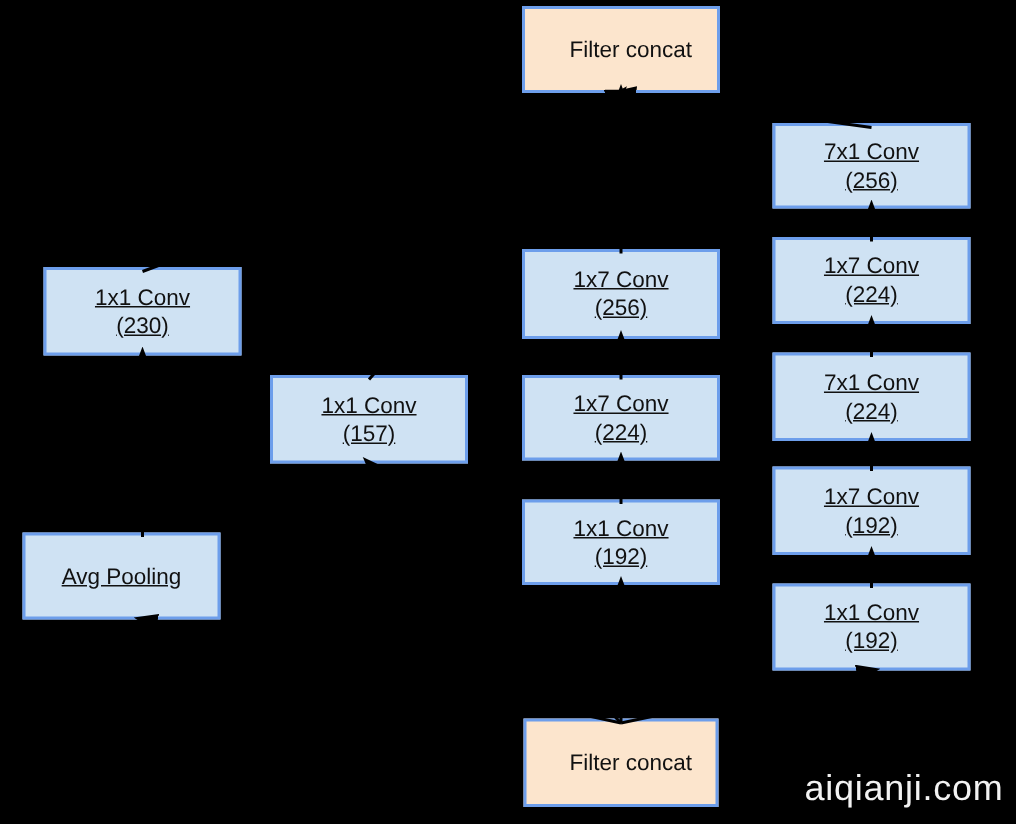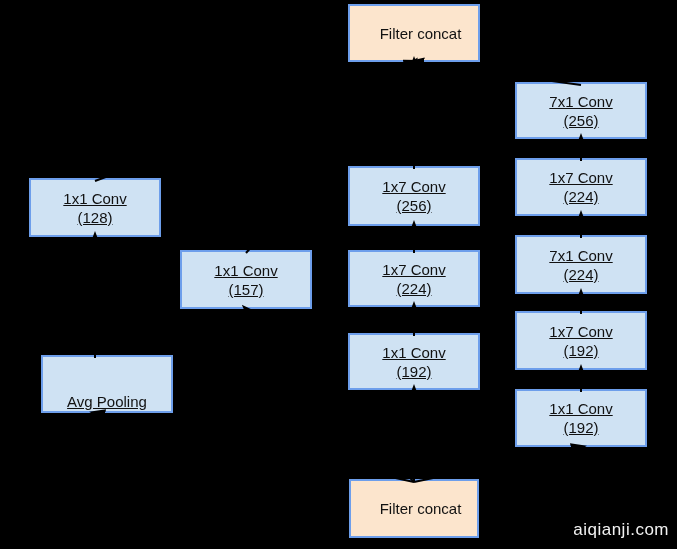--- a/index.html
+++ b/index.html
@@ -33,42 +33,42 @@
     color: #111111;
   }
   .node.conv   { background: #cfe2f3; text-decoration: underline; }
   .node.concat { background: #fce5cd; padding-left: 13px; }
   .node .node-label, .node .node-sublabel { display: block; white-space: nowrap; }
   #watermark {
     position: absolute;
     right: 8px;
     bottom: 9px;
     z-index: 6;
-    font-size: 17px;
+    font-size: 24px;
     color: #f2f2f2;
     letter-spacing: 0.5px;
   }
 </style>
 </head>
 <body>
 
 <div id="canvas" style="background: rgb(0, 0, 0);">
   <div id="nodes-layer">
       <div class="node concat" style="left: 348px; top: 4px; width: 132px; height: 58px; background: rgb(252, 229, 205); border-color: rgb(109, 158, 235); color: rgb(17, 17, 17);">
         <span class="node-label">Filter concat</span>
       </div>
       <div class="node conv" style="left: 29px; top: 178px; width: 132px; height: 59px; background: rgb(207, 226, 243); border-color: rgb(109, 158, 235); color: rgb(17, 17, 17);">
         <span class="node-label">1x1 Conv</span>
-        <span class="node-sublabel">(128)</span>
+        <span class="node-sublabel">(230)</span>
       </div>
       <div class="node conv" style="left: 180px; top: 250px; width: 132px; height: 59px; background: rgb(207, 226, 243); border-color: rgb(109, 158, 235); color: rgb(17, 17, 17);">
         <span class="node-label">1x1 Conv</span>
         <span class="node-sublabel">(157)</span>
       </div>
-      <div class="node conv" style="left: 41px; top: 355px; width: 132px; height: 58px; background: rgb(207, 226, 243); border-color: rgb(109, 158, 235); color: rgb(17, 17, 17); justify-content: flex-end;">
+      <div class="node conv" style="left: 15px; top: 355px; width: 132px; height: 58px; background: rgb(207, 226, 243); border-color: rgb(109, 158, 235); color: rgb(17, 17, 17);">
         <span class="node-label">Avg Pooling</span>
       </div>
       <div class="node conv" style="left: 348px; top: 166px; width: 132px; height: 60px; background: rgb(207, 226, 243); border-color: rgb(109, 158, 235); color: rgb(17, 17, 17);">
         <span class="node-label">1x7 Conv</span>
         <span class="node-sublabel">(256)</span>
       </div>
       <div class="node conv" style="left: 348px; top: 250px; width: 132px; height: 57px; background: rgb(207, 226, 243); border-color: rgb(109, 158, 235); color: rgb(17, 17, 17);">
         <span class="node-label">1x7 Conv</span>
         <span class="node-sublabel">(224)</span>
       </div>

